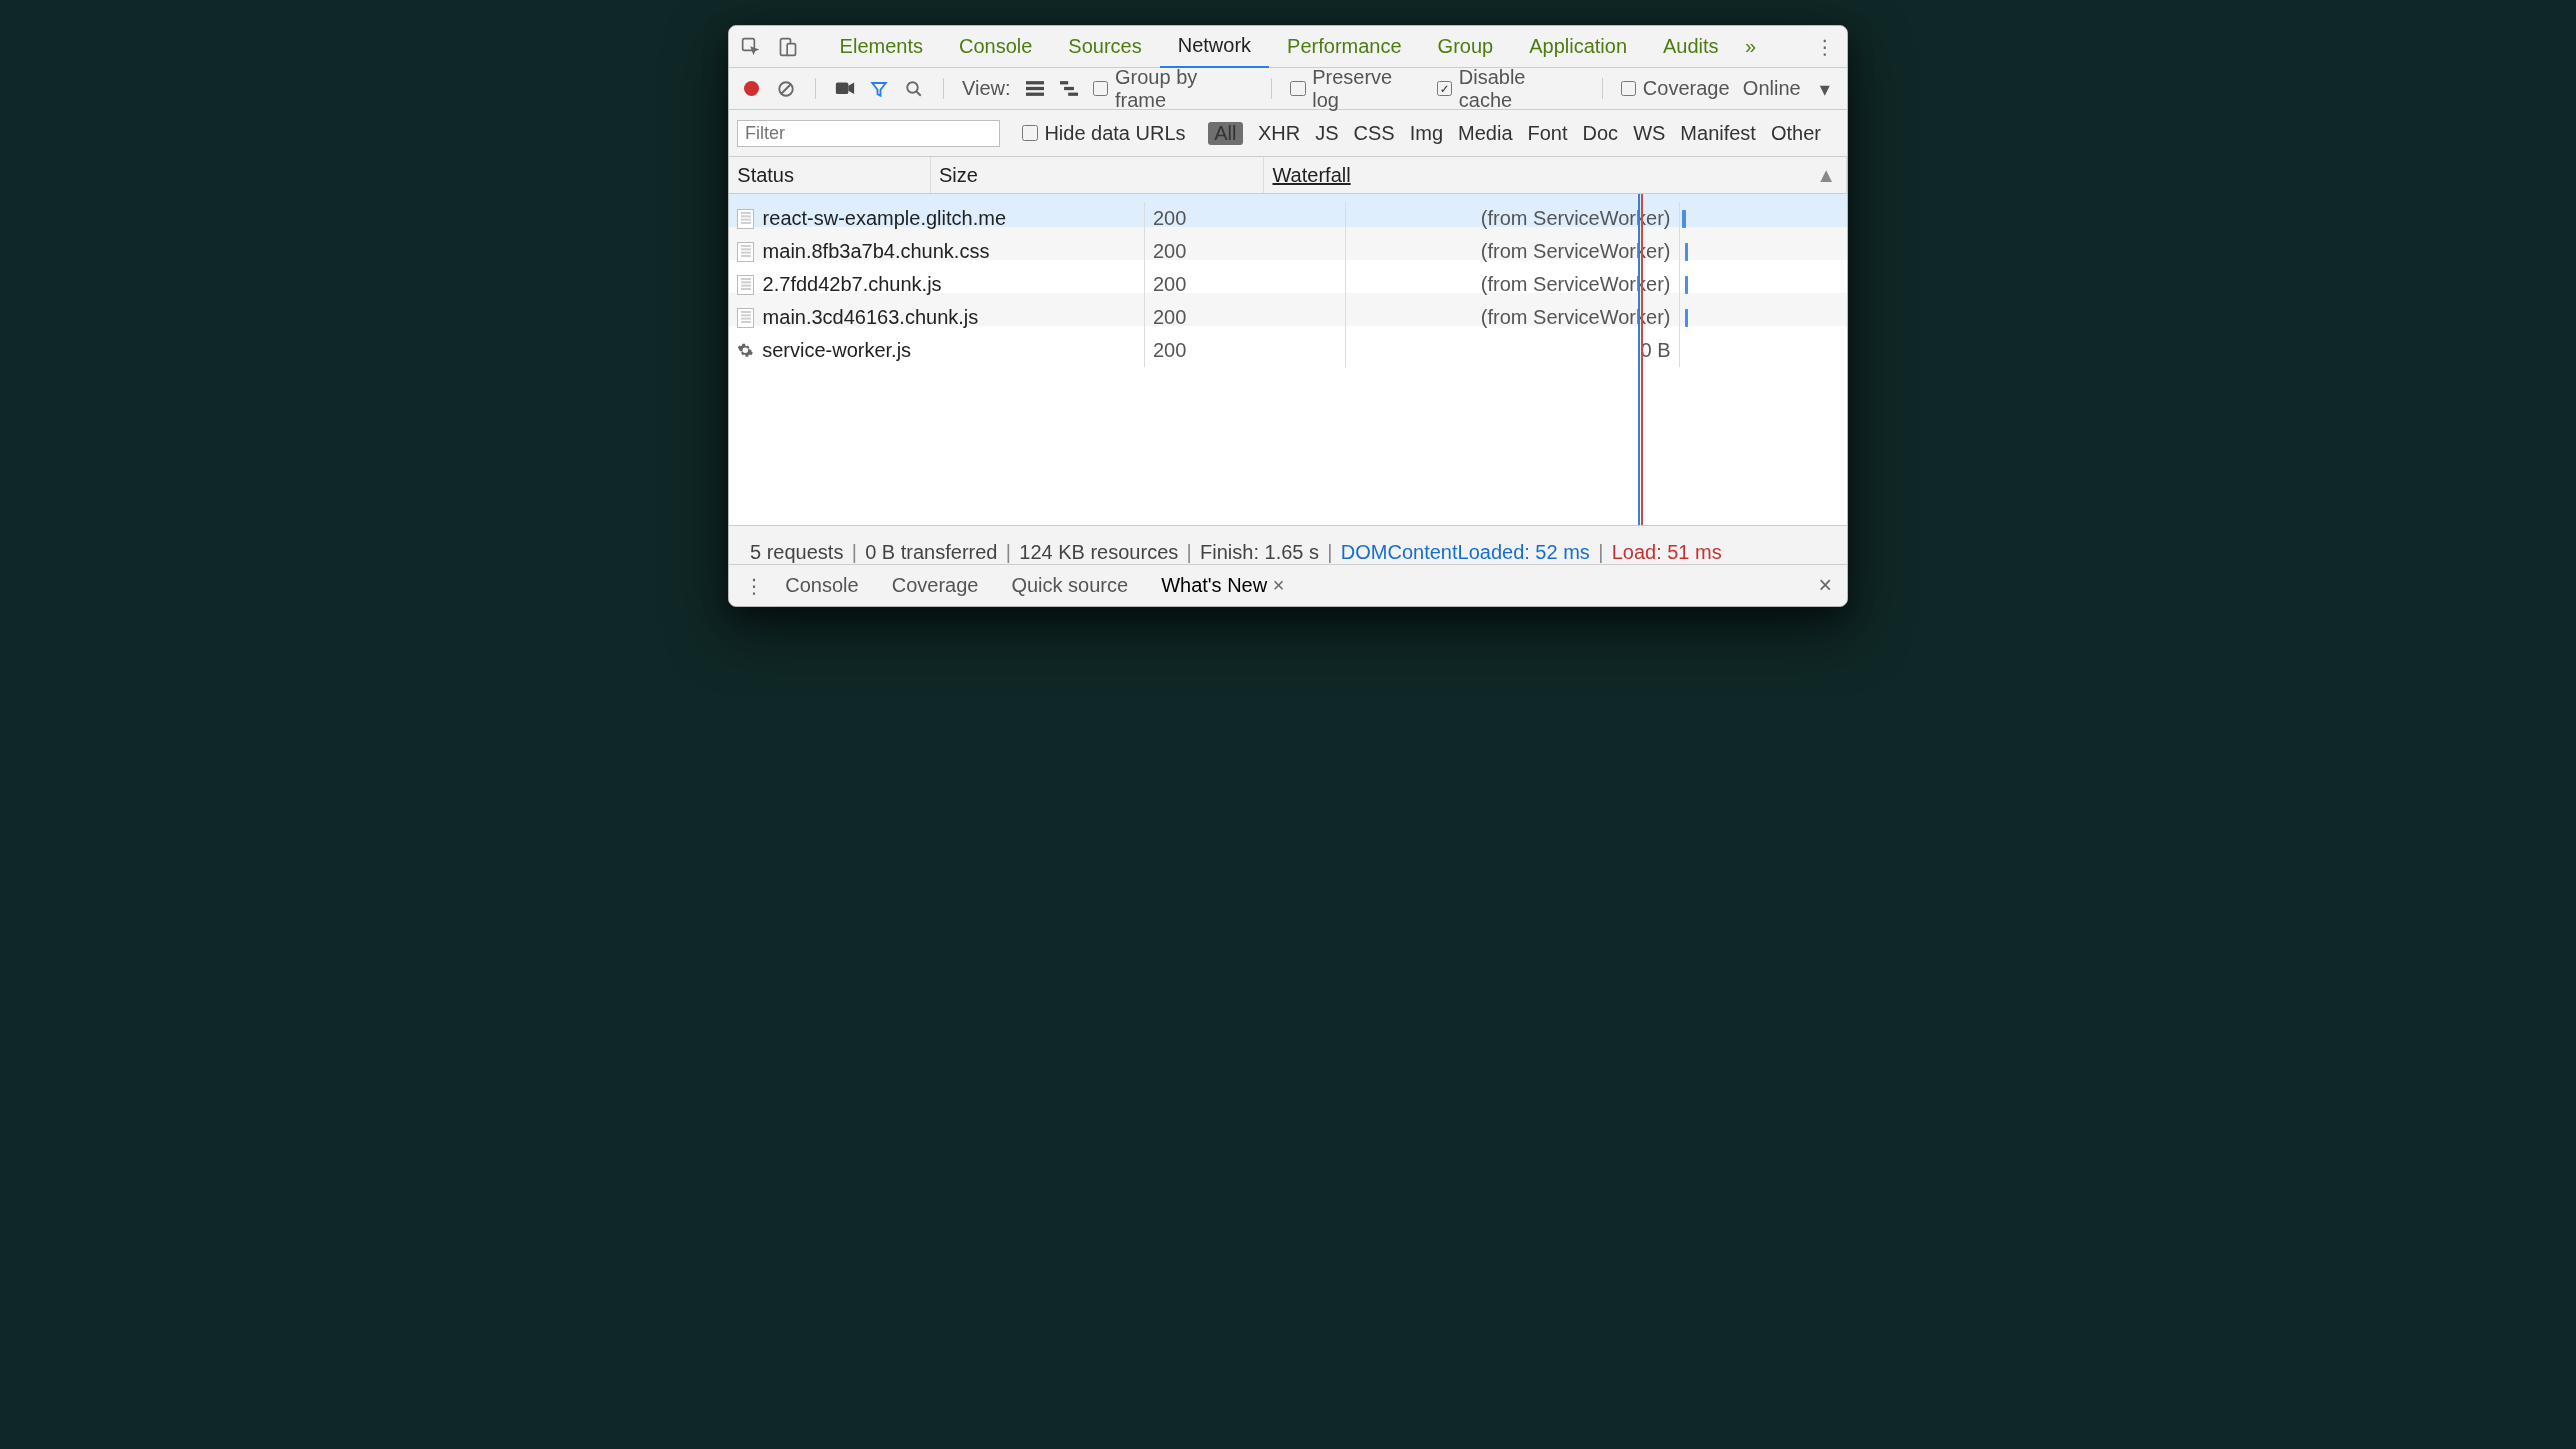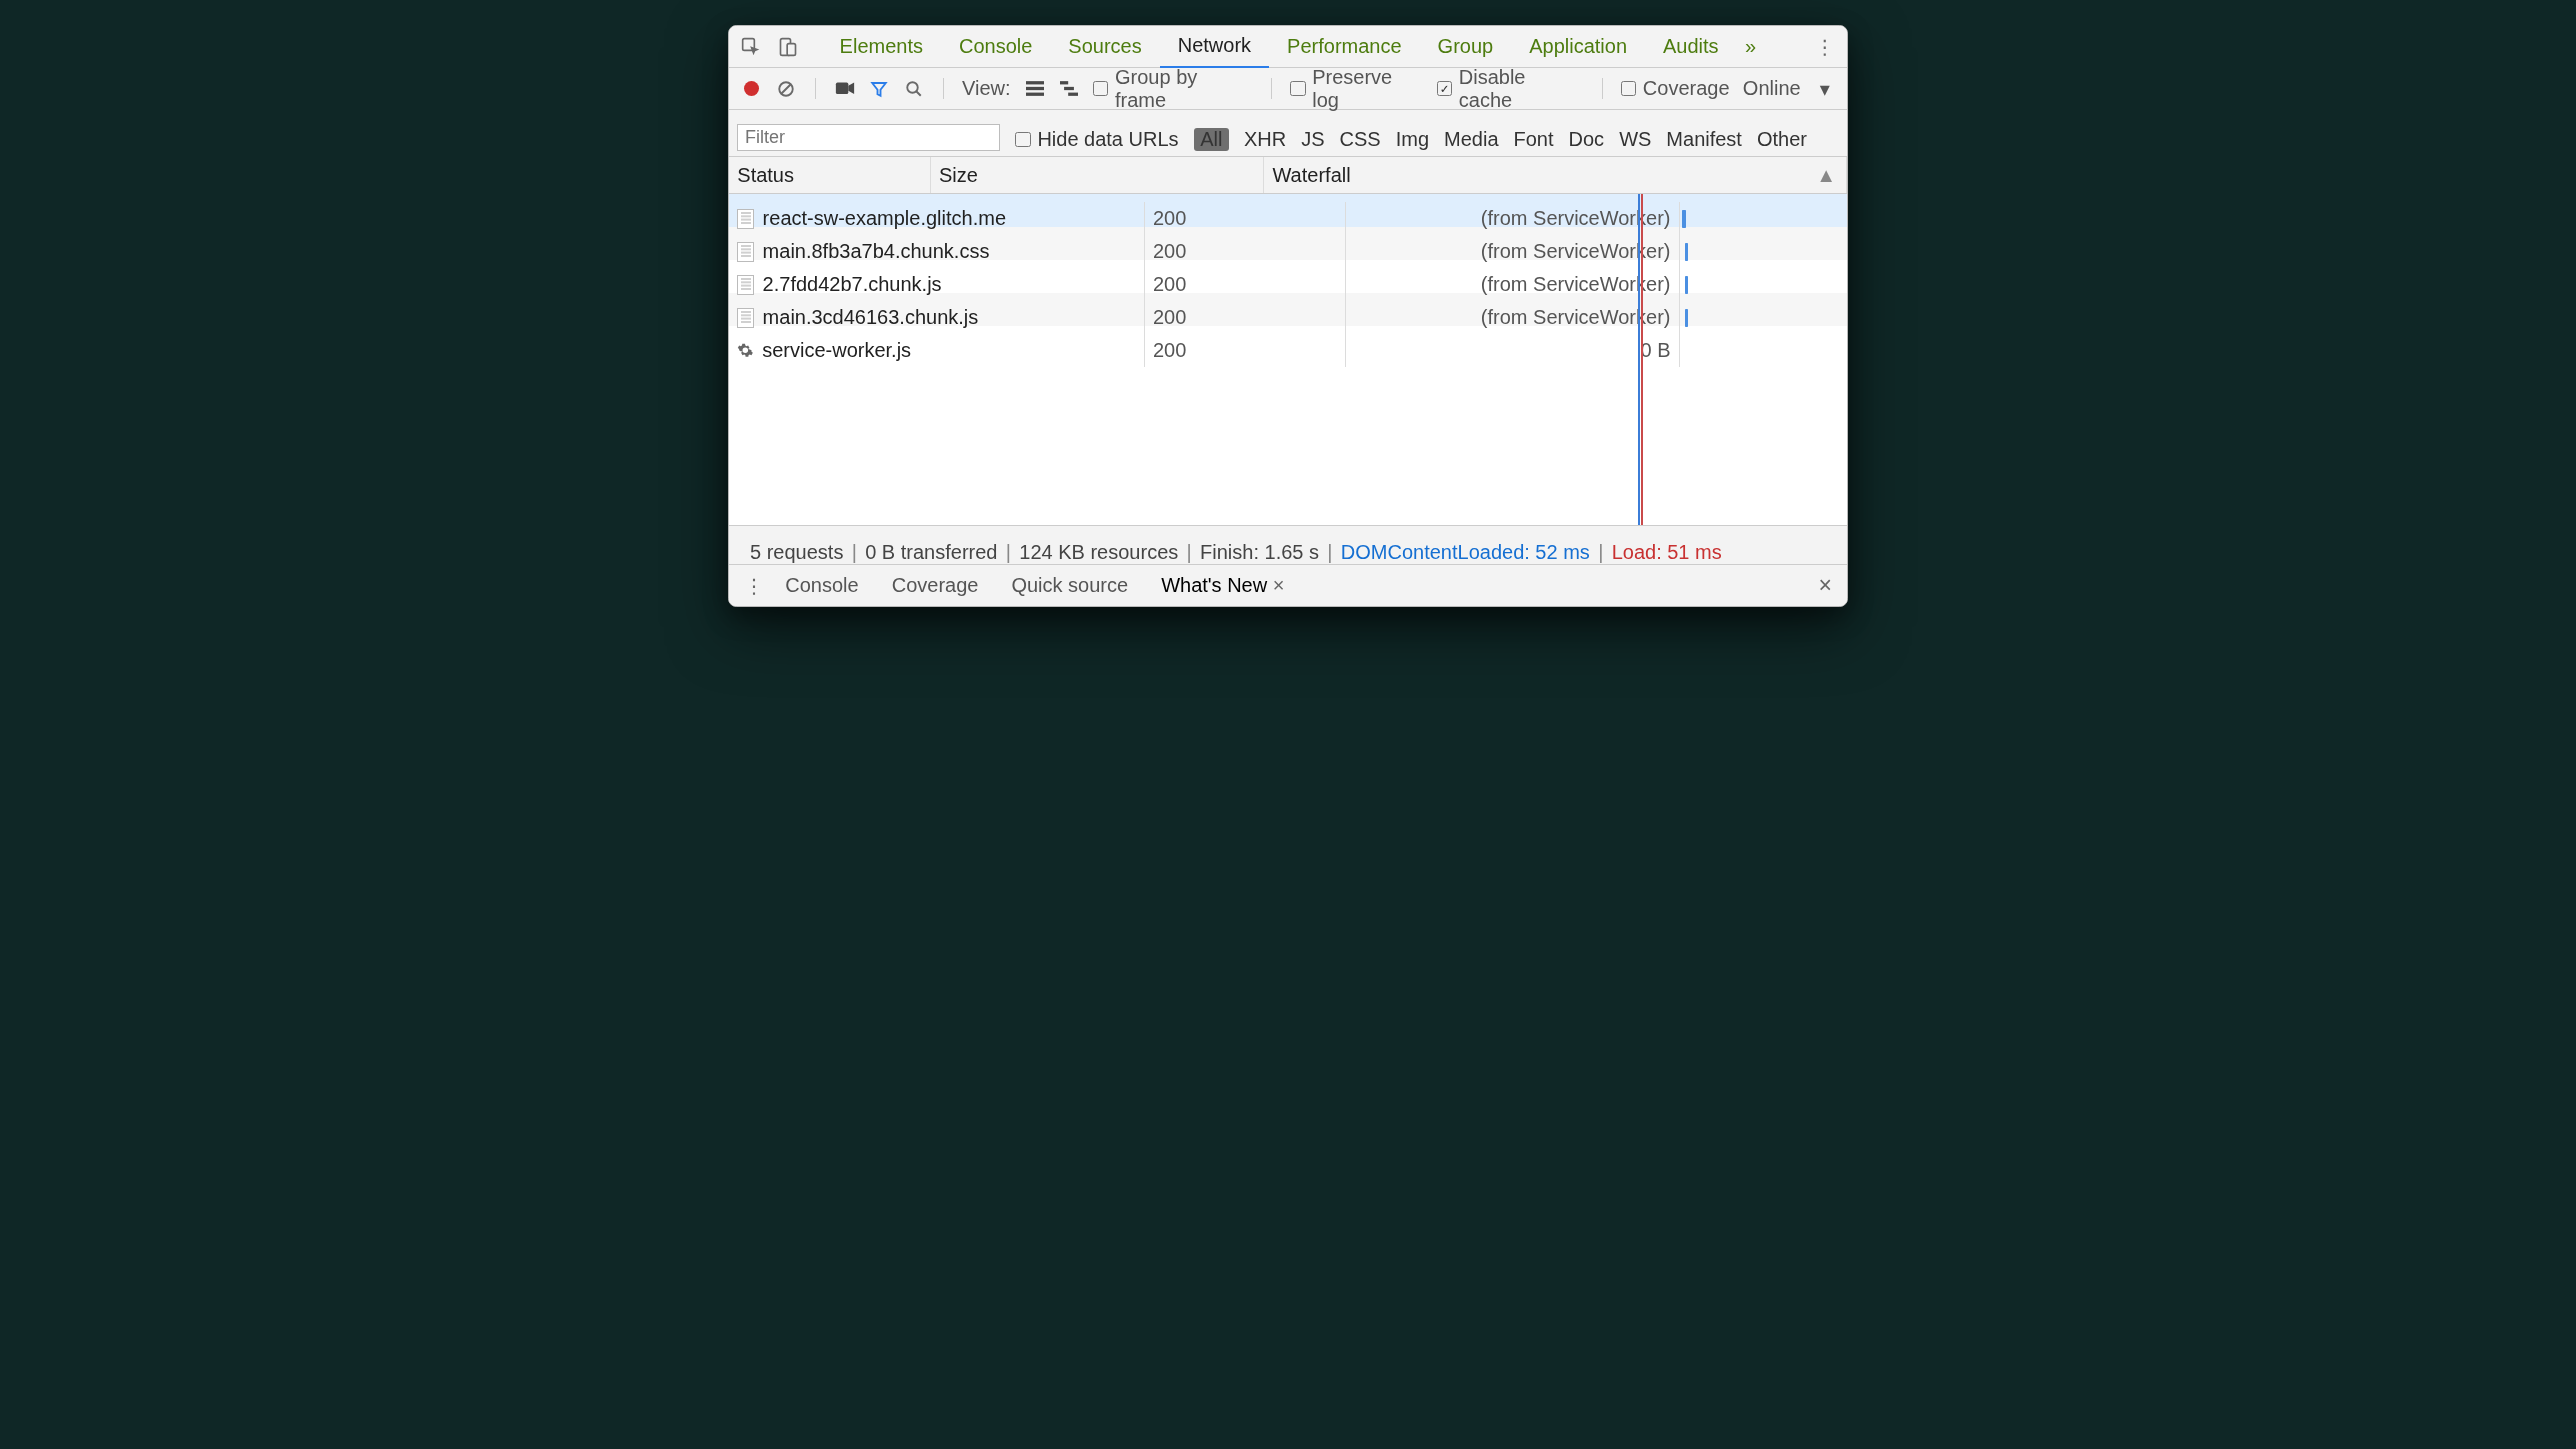--- a/index.html
+++ b/index.html
@@ -69,39 +69,39 @@
   }
   .vdiv{width:0.8px;height:21.5px;background:var(--border);margin:0 5px;}
   .rec{width:15px;height:15px;border-radius:50%;background:#d02f2f;}
   .chk{display:flex;align-items:center;gap:6.6px;}
   .chk .box{width:13.3px;height:13.3px;border:1.2px solid #777;border-radius:2.5px;display:flex;align-items:center;justify-content:center;}
   .chk .box.checked::after{content:"✓";font-size:11.6px;color:#333;line-height:1;}
   .toolbar .right{margin-left:auto;display:flex;align-items:center;gap:11.6px;}
 
   
   .filterbar{
-    display:flex;align-items:flex-end;gap:15px;
+    display:flex;align-items:center;gap:22px;
     padding:5px 8.3px;height:36px;
     background:var(--header-bg);
     border-bottom:0.8px solid var(--border);
   }
   .filterbox{
     width:248px;height:25px;border:0.8px solid #bdbdbd;background:#fff;
     padding:0 6.6px;font-size:18px;color:#777;
   }
   .pill{background:#6f6f6f;color:#fff;border-radius:3px;padding:0 6.6px;}
   .ftab{color:#333;cursor:pointer;}
   
   
   .thead{display:flex;background:var(--header-bg);border-bottom:0.8px solid var(--border);height:36px;align-items:center;}
   .th{padding:0 8.3px;color:#222;border-right:0.8px solid var(--border-light);height:100%;display:flex;align-items:center;}
   .col-name{width:398px;}
   .col-status{width:184px;}
   .col-size{width:316px;justify-content:flex-start;}
-  .col-wf{flex:1;position:relative;}
+  .col-wf{flex:1;position:relative;text-decoration:underline;}
   .col-wf .sort{position:absolute;right:10px;color:#888;}
   
   
   .tbody{min-height:331px;border-bottom:0.8px solid var(--border);position:relative;}
   .row{display:flex;height:33px;align-items:center;}
   .row:nth-child(odd){background:#fff;}
   .row:nth-child(even){background:var(--row-alt);}
   .row.sel{background:var(--row-sel);}
   .cell{padding:0 8.3px;border-right:0.8px solid var(--border-light);height:100%;display:flex;align-items:center;overflow:hidden;margin-top:16px;}
   .cell.size{justify-content:flex-end;color:#555;}

